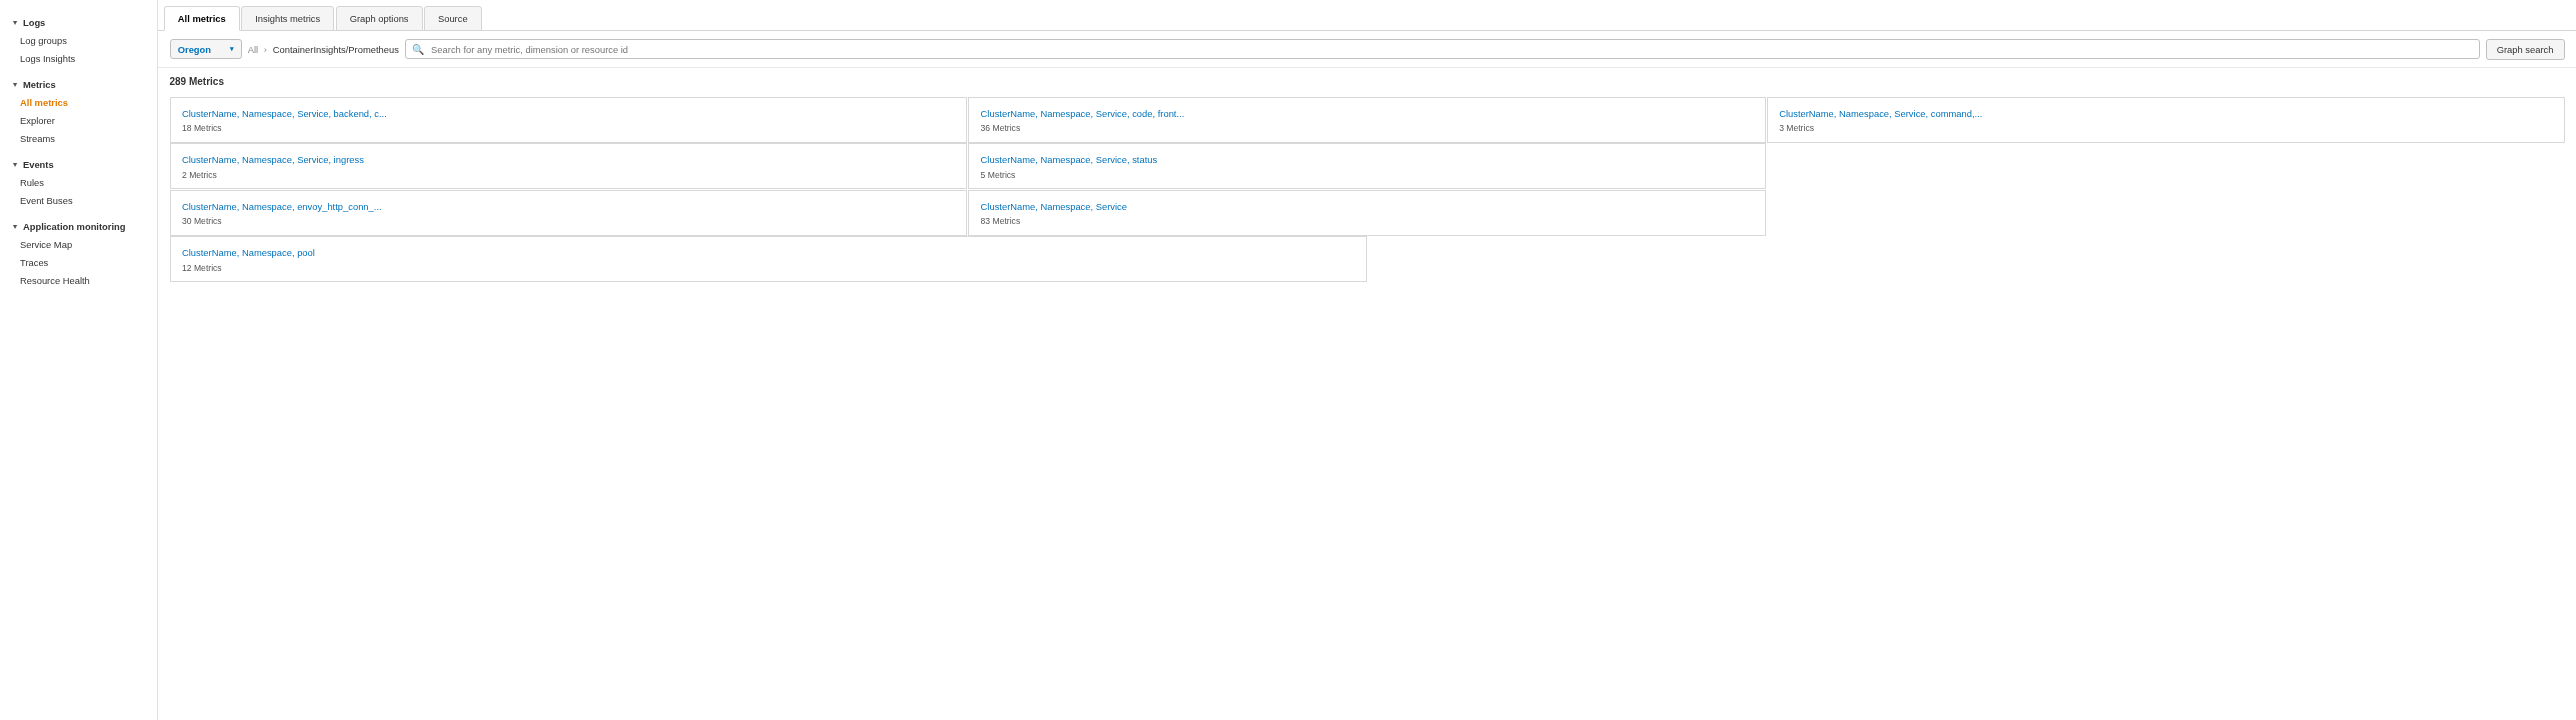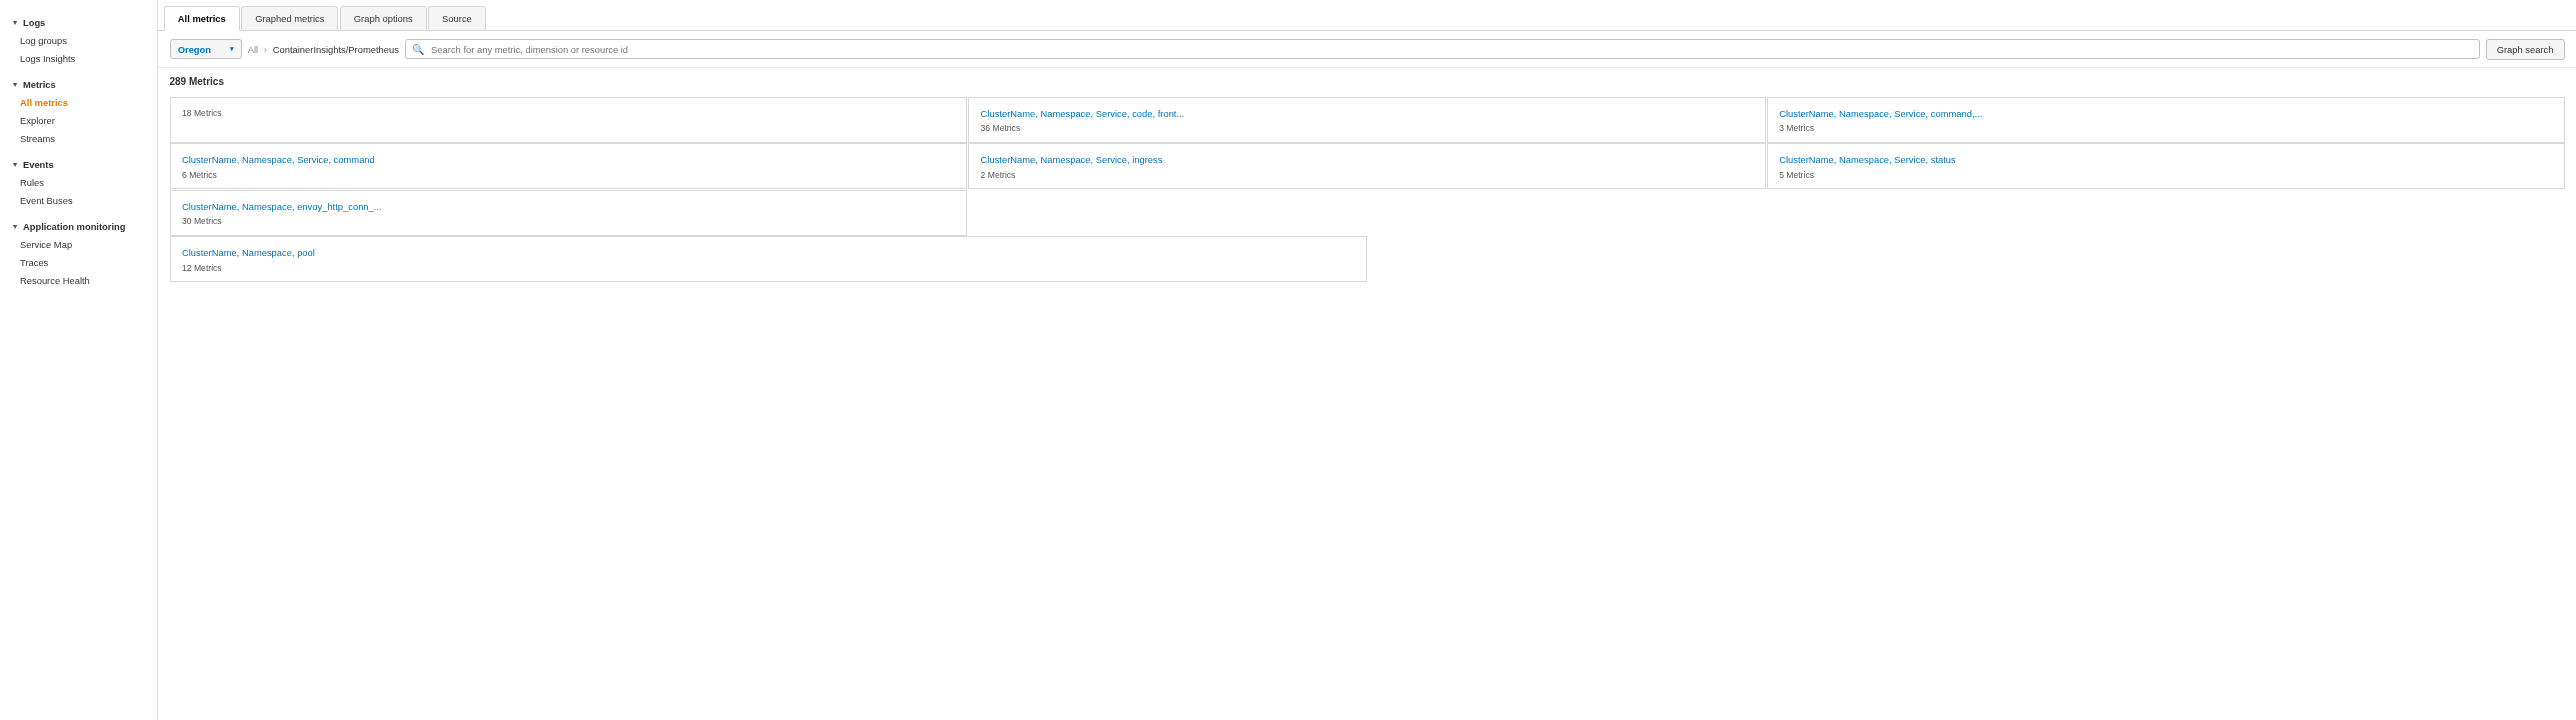--- a/index.html
+++ b/index.html
@@ -213,21 +213,21 @@
     <div class="sidebar-item">Service Map</div>
     <div class="sidebar-item">Traces</div>
     <div class="sidebar-item">Resource Health</div>
     <div class="sidebar-spacer"></div>
   </nav>
 
 <div id="main">
 
   <div class="tabs-bar">
   <div class="tab active">All metrics</div>
-      <div class="tab">Graphed metrics</div>
+      <div class="tab">Insights metrics</div>
       <div class="tab">Graph options</div>
       <div class="tab">Source</div>
     </div>
 
   <div class="filter-bar">
     <button class="region-btn">
       <span>Oregon</span>
       <span class="chevron-down">▾</span>
     </button>
     <span class="breadcrumb-all">All</span>
@@ -240,50 +240,51 @@
     <button class="graph-search-btn">Graph search</button>
   </div>
 
   <div class="metrics-count-bar">
     <span>289 Metrics</span>
   </div>
 
   <div class="metrics-grid">
   <div class="grid-row">
         <div class="metric-card">
+          <div class="metric-card-title">ClusterName, Namespace, Service, backend, c...</div>
           <div class="metric-card-count">18 Metrics</div>
         </div>
         <div class="metric-card">
           <div class="metric-card-title">ClusterName, Namespace, Service, code, front...</div>
           <div class="metric-card-count">36 Metrics</div>
         </div>
         <div class="metric-card">
           <div class="metric-card-title">ClusterName, Namespace, Service, command,...</div>
           <div class="metric-card-count">3 Metrics</div>
         </div>
       </div>
       <div class="grid-row">
         <div class="metric-card">
-          <div class="metric-card-title">ClusterName, Namespace, Service, command</div>
-          <div class="metric-card-count">6 Metrics</div>
-        </div>
-        <div class="metric-card">
           <div class="metric-card-title">ClusterName, Namespace, Service, ingress</div>
           <div class="metric-card-count">2 Metrics</div>
         </div>
         <div class="metric-card">
           <div class="metric-card-title">ClusterName, Namespace, Service, status</div>
           <div class="metric-card-count">5 Metrics</div>
         </div>
       </div>
       <div class="grid-row">
         <div class="metric-card">
           <div class="metric-card-title">ClusterName, Namespace, envoy_http_conn_...</div>
           <div class="metric-card-count">30 Metrics</div>
         </div>
+        <div class="metric-card">
+          <div class="metric-card-title">ClusterName, Namespace, Service</div>
+          <div class="metric-card-count">83 Metrics</div>
+        </div>
       </div>
       <div class="grid-row two-col">
         <div class="metric-card">
           <div class="metric-card-title">ClusterName, Namespace, pool</div>
           <div class="metric-card-count">12 Metrics</div>
         </div>
       </div>
     </div>
 
 </div>

